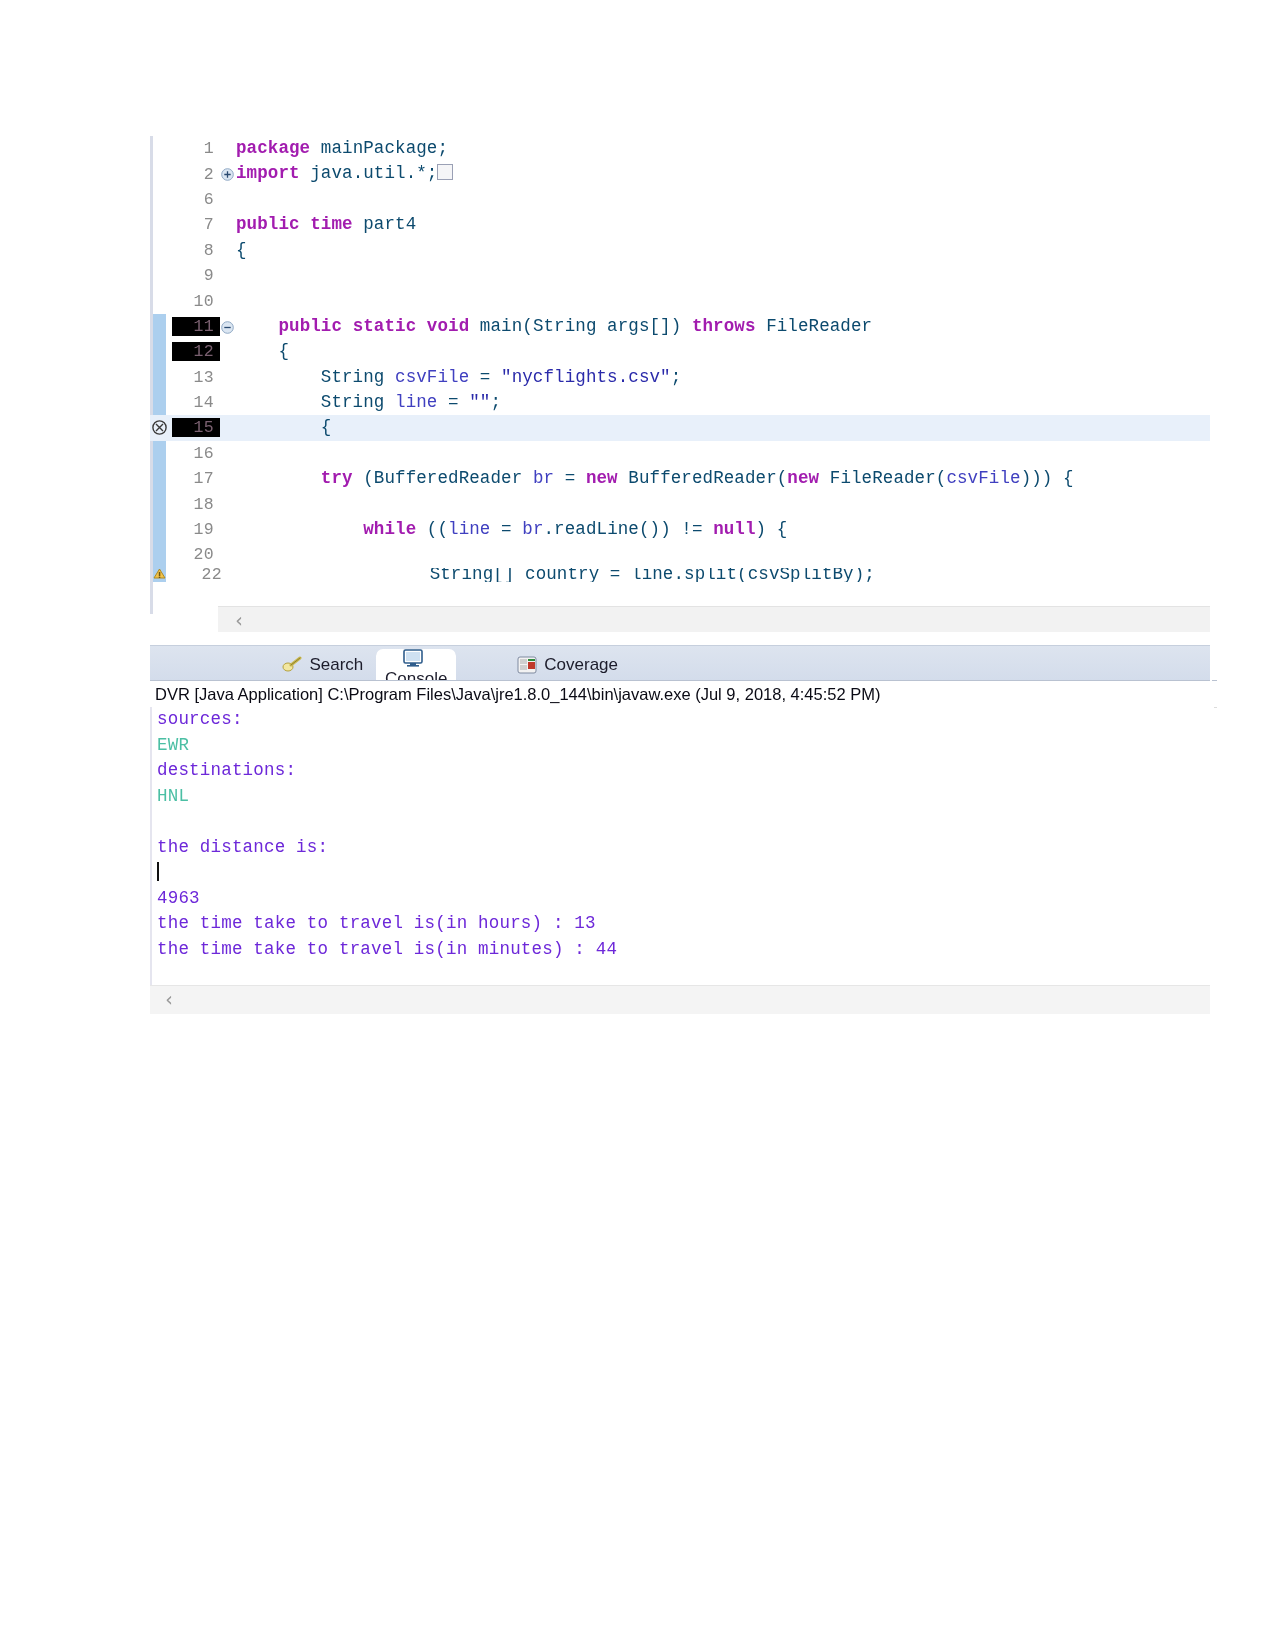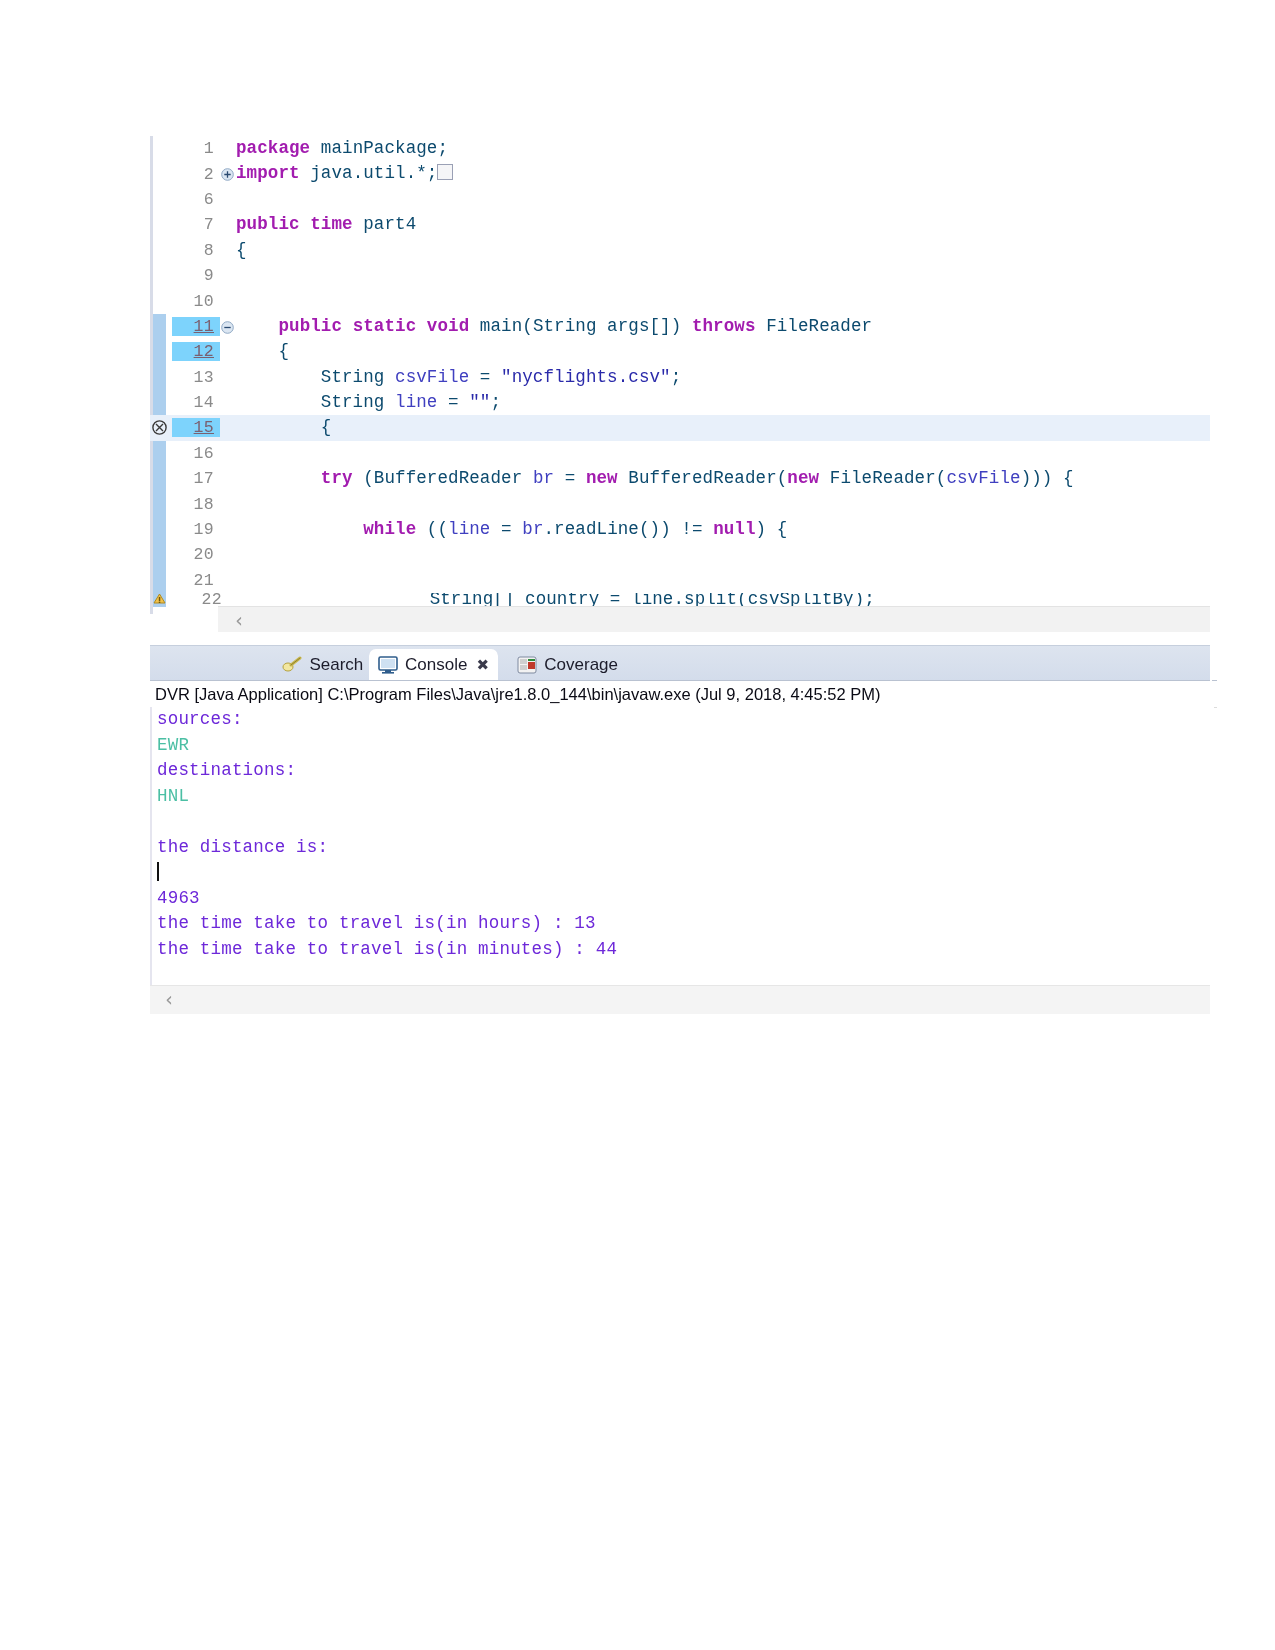--- a/index.html
+++ b/index.html
@@ -93,23 +93,22 @@
     padding-right: 6px;
     font-family: "Liberation Mono", monospace;
     font-size: 16.5px;
     color: #8a8a8a;
     letter-spacing: 0.3px;
     position: relative;
     z-index: 3;
   }
 
   .lnum.cur {
-    background: #7dd3fc;
+    background: #000000;
     color: #7a6070;
-    text-decoration: underline;
   }
 
   .fold-col {
     flex: 0 0 16px;
     position: relative;
     height: 25.4px;
   }
 
   .fold-icon {
     position: absolute;
@@ -341,21 +340,20 @@
         <div class="code-row"><div class="ann-col"><div class="gutter-stripe"></div></div><div class="lnum">14</div><div class="fold-col"></div><div class="code-text"><span class="plain">        String </span><span class="loc">line</span><span class="plain"> = </span><span class="str">""</span><span class="plain">;</span></div></div>
         <div class="code-row highlight"><div class="ann-col"><div class="gutter-stripe none"></div><span class="ann-marker"><svg width="15" height="15" viewBox="0 0 15 15">
                 <circle cx="7.5" cy="7.5" r="6.6" fill="none" stroke="#3a3a3a" stroke-width="1.4"></circle>
                 <path d="M4 4 L11 11 M11 4 L4 11" stroke="#3a3a3a" stroke-width="1.4"></path>
               </svg></span></div><div class="lnum cur">15</div><div class="fold-col"></div><div class="code-text"><span class="plain">        {</span></div></div>
         <div class="code-row"><div class="ann-col"><div class="gutter-stripe"></div></div><div class="lnum">16</div><div class="fold-col"></div><div class="code-text">&nbsp;</div></div>
         <div class="code-row"><div class="ann-col"><div class="gutter-stripe"></div></div><div class="lnum">17</div><div class="fold-col"></div><div class="code-text"><span class="plain">        </span><span class="kw">try</span><span class="plain"> (BufferedReader </span><span class="loc">br</span><span class="plain"> = </span><span class="kw">new</span><span class="plain"> BufferedReader(</span><span class="kw">new</span><span class="plain"> FileReader(</span><span class="loc">csvFile</span><span class="plain">))) {</span></div></div>
         <div class="code-row"><div class="ann-col"><div class="gutter-stripe"></div></div><div class="lnum">18</div><div class="fold-col"></div><div class="code-text">&nbsp;</div></div>
         <div class="code-row"><div class="ann-col"><div class="gutter-stripe"></div></div><div class="lnum">19</div><div class="fold-col"></div><div class="code-text"><span class="plain">            </span><span class="kw">while</span><span class="plain"> ((</span><span class="loc">line</span><span class="plain"> = </span><span class="loc">br</span><span class="plain">.readLine()) != </span><span class="kw">null</span><span class="plain">) {</span></div></div>
         <div class="code-row"><div class="ann-col"><div class="gutter-stripe"></div></div><div class="lnum">20</div><div class="fold-col"></div><div class="code-text">&nbsp;</div></div>
-        <div class="code-row"><div class="ann-col"><div class="gutter-stripe"></div></div><div class="lnum">21</div><div class="fold-col"></div><div class="code-text">&nbsp;</div></div>
         <div class="code-row clipped"><div class="ann-col"><div class="gutter-stripe"></div><span class="ann-marker"><svg width="15" height="15" viewBox="0 0 15 15">
                 <path d="M2 11 L7.5 2 L13 11 Z" fill="#f2c24a" stroke="#b08a20" stroke-width="1"></path>
                 <rect x="6.8" y="5" width="1.5" height="4" fill="#6b5410"></rect>
                 <rect x="6.8" y="9.6" width="1.5" height="1.4" fill="#6b5410"></rect>
               </svg></span></div><div class="lnum">22</div><div class="fold-col"></div><div class="code-text"><span class="plain">                String[] country = line.split(csvSplitBy);</span></div></div>
       </div>
 
     <div class="editor-hscroll">
       <div class="arrow-left">‹</div>
     </div>
@@ -377,21 +375,21 @@
           <span>Problems</span>
         </div>
         <div class="tab" style="left: 123.4px;">
           <span class="tab-icon"><svg width="20" height="18" viewBox="0 0 20 18">
               <ellipse cx="6" cy="11" rx="5" ry="4" fill="#f2e7a0" stroke="#b5a13c" stroke-width="1"></ellipse>
               <path d="M9 9 L18 2" stroke="#c9b84e" stroke-width="3" stroke-linecap="round"></path>
               <path d="M9 9 L18 2" stroke="#8d8030" stroke-width="1" stroke-linecap="round"></path>
             </svg></span>
           <span>Search</span>
         </div>
-        <div class="tab active" style="left: 219px;">
+        <div class="tab active" style="left: 226px; flex-direction: column;">
           <span class="tab-icon"><svg width="20" height="18" viewBox="0 0 20 18">
               <rect x="1" y="1" width="18" height="13" rx="1.5" fill="#ffffff" stroke="#2f5d8c" stroke-width="1.6"></rect>
               <rect x="3" y="3" width="14" height="9" fill="#cfe1f2"></rect>
               <rect x="7" y="14" width="6" height="3" fill="#2f5d8c"></rect>
               <rect x="4" y="16" width="12" height="1.6" fill="#2f5d8c"></rect>
             </svg></span>
           <span>Console</span>
           <span class="tab-close">✖</span>
         </div>
         <div class="tab" style="left: 358.3px;">

